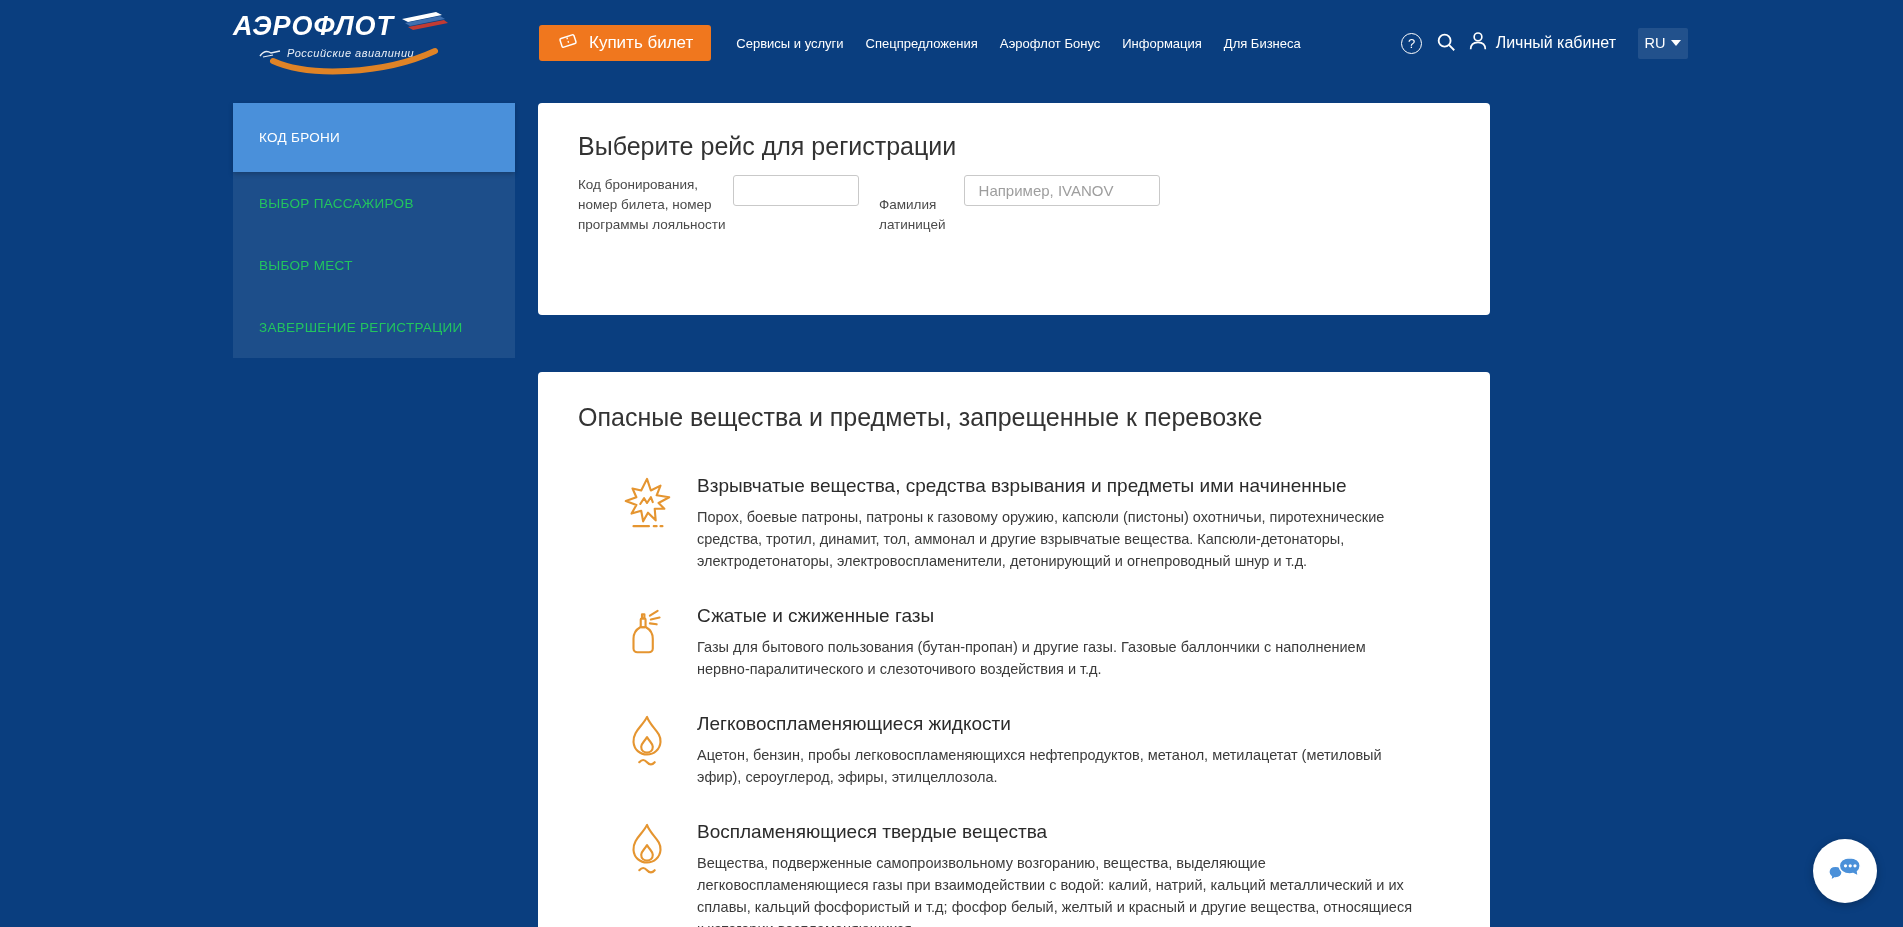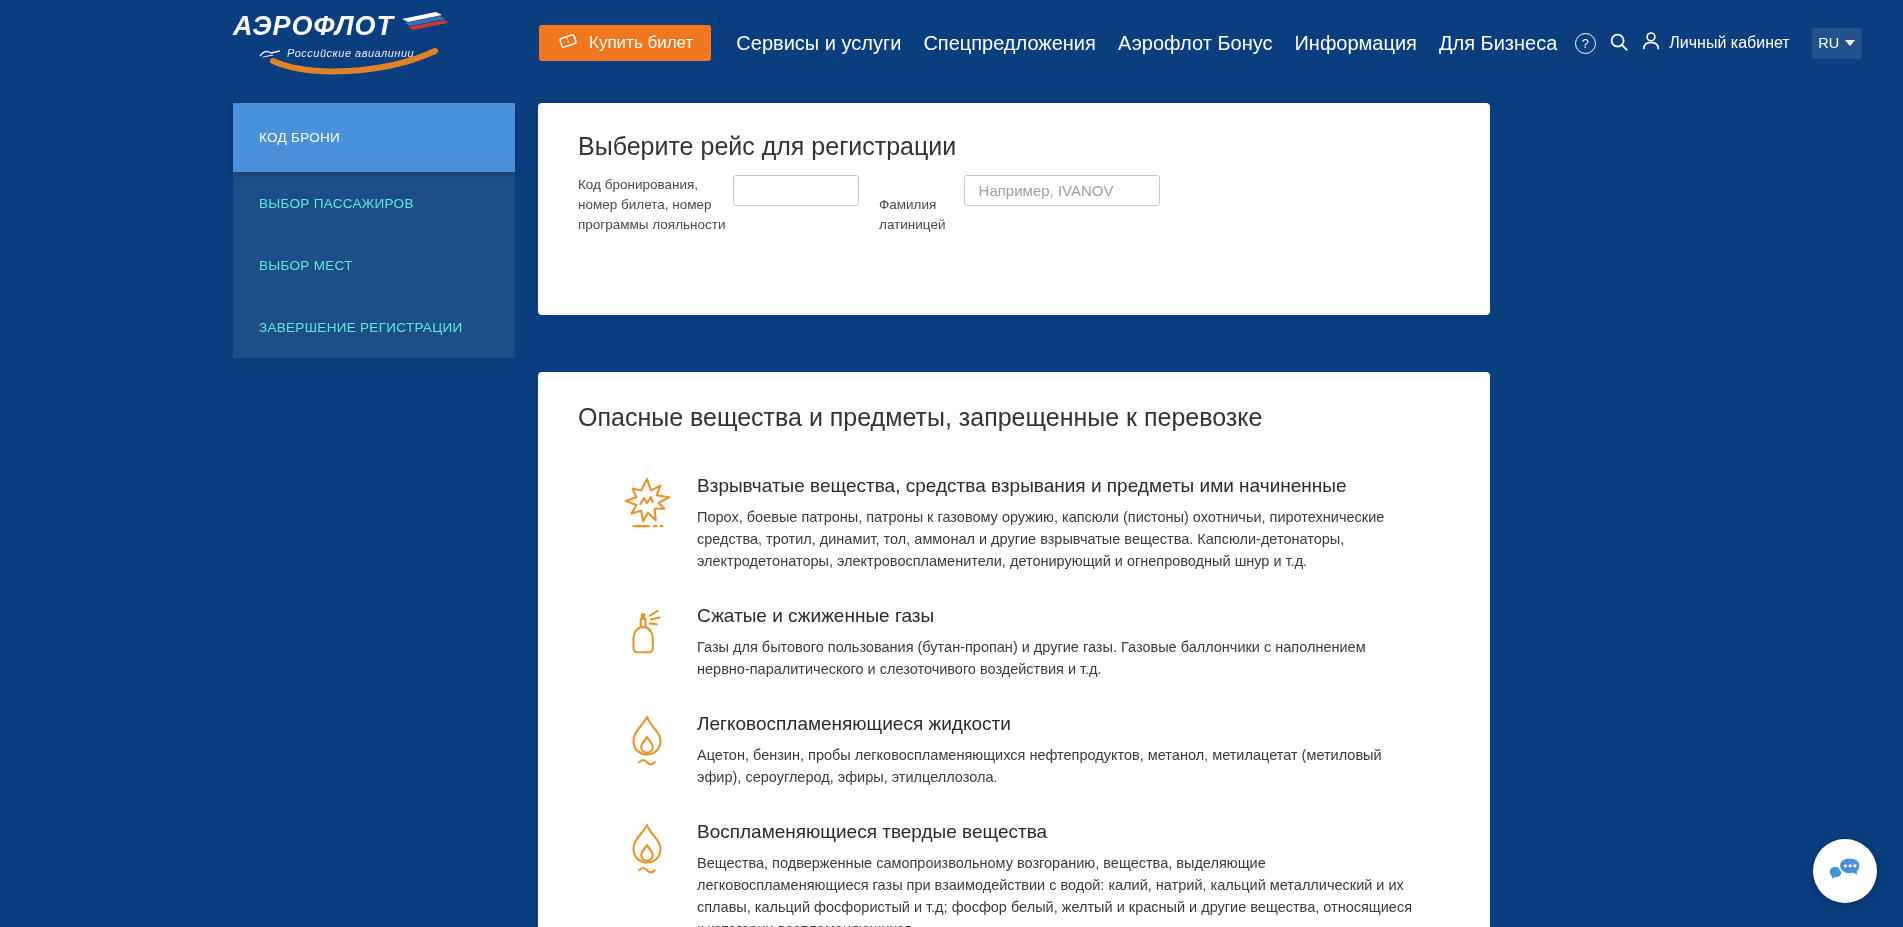--- a/index.html
+++ b/index.html
@@ -31,21 +31,21 @@
 
   .buy-btn {
     margin-left:70px; height:36px; padding:0 18px;
     background:#f0771e; border:none; border-radius:3px;
     color:#fff; font-size:17px; font-family:inherit;
     display:flex; align-items:center; gap:10px; cursor:pointer; flex-shrink:0;
   }
 
   .nav { display:flex; margin-left:14px; }
   .nav-link {
-    color:#fff; font-size:20px; text-decoration:none;
+    color:#fff; font-size:13px; text-decoration:none;
     padding:8px 11px; white-space:nowrap; cursor:pointer;
   }
 
   .header-right { margin-left:auto; display:flex; align-items:center; }
   .icon-btn {
     width:34px; height:34px; display:flex; align-items:center; justify-content:center;
     cursor:pointer; background:none; border:none;
   }
   .help-circle {
     width:21px; height:21px; border:1.6px solid #fff; border-radius:50%;
@@ -60,21 +60,21 @@
     color:#fff; font-size:14.5px; cursor:pointer; border:none; font-family:inherit;
   }
   .caret-down {
     width:0; height:0; border-left:5px solid transparent;
     border-right:5px solid transparent; border-top:6px solid #fff;
   }
 
   
   .sidebar { position:absolute; left:233px; top:103px; width:282px; }
   .step {
-    background:#1d4e8a; color:#5eead4; font-size:13.5px;
+    background:#1d4e8a; color:#22c55e; font-size:13.5px;
     height:62px; display:flex; align-items:center;
     padding-left:26px; padding-right:10px; cursor:pointer;
     letter-spacing:0.3px;
   }
   .step.active {
     background:#4a90da; color:#fff; height:69px;
     box-shadow:0 2px 5px rgba(0,0,0,0.22);
     position:relative; z-index:2;
   }
 

